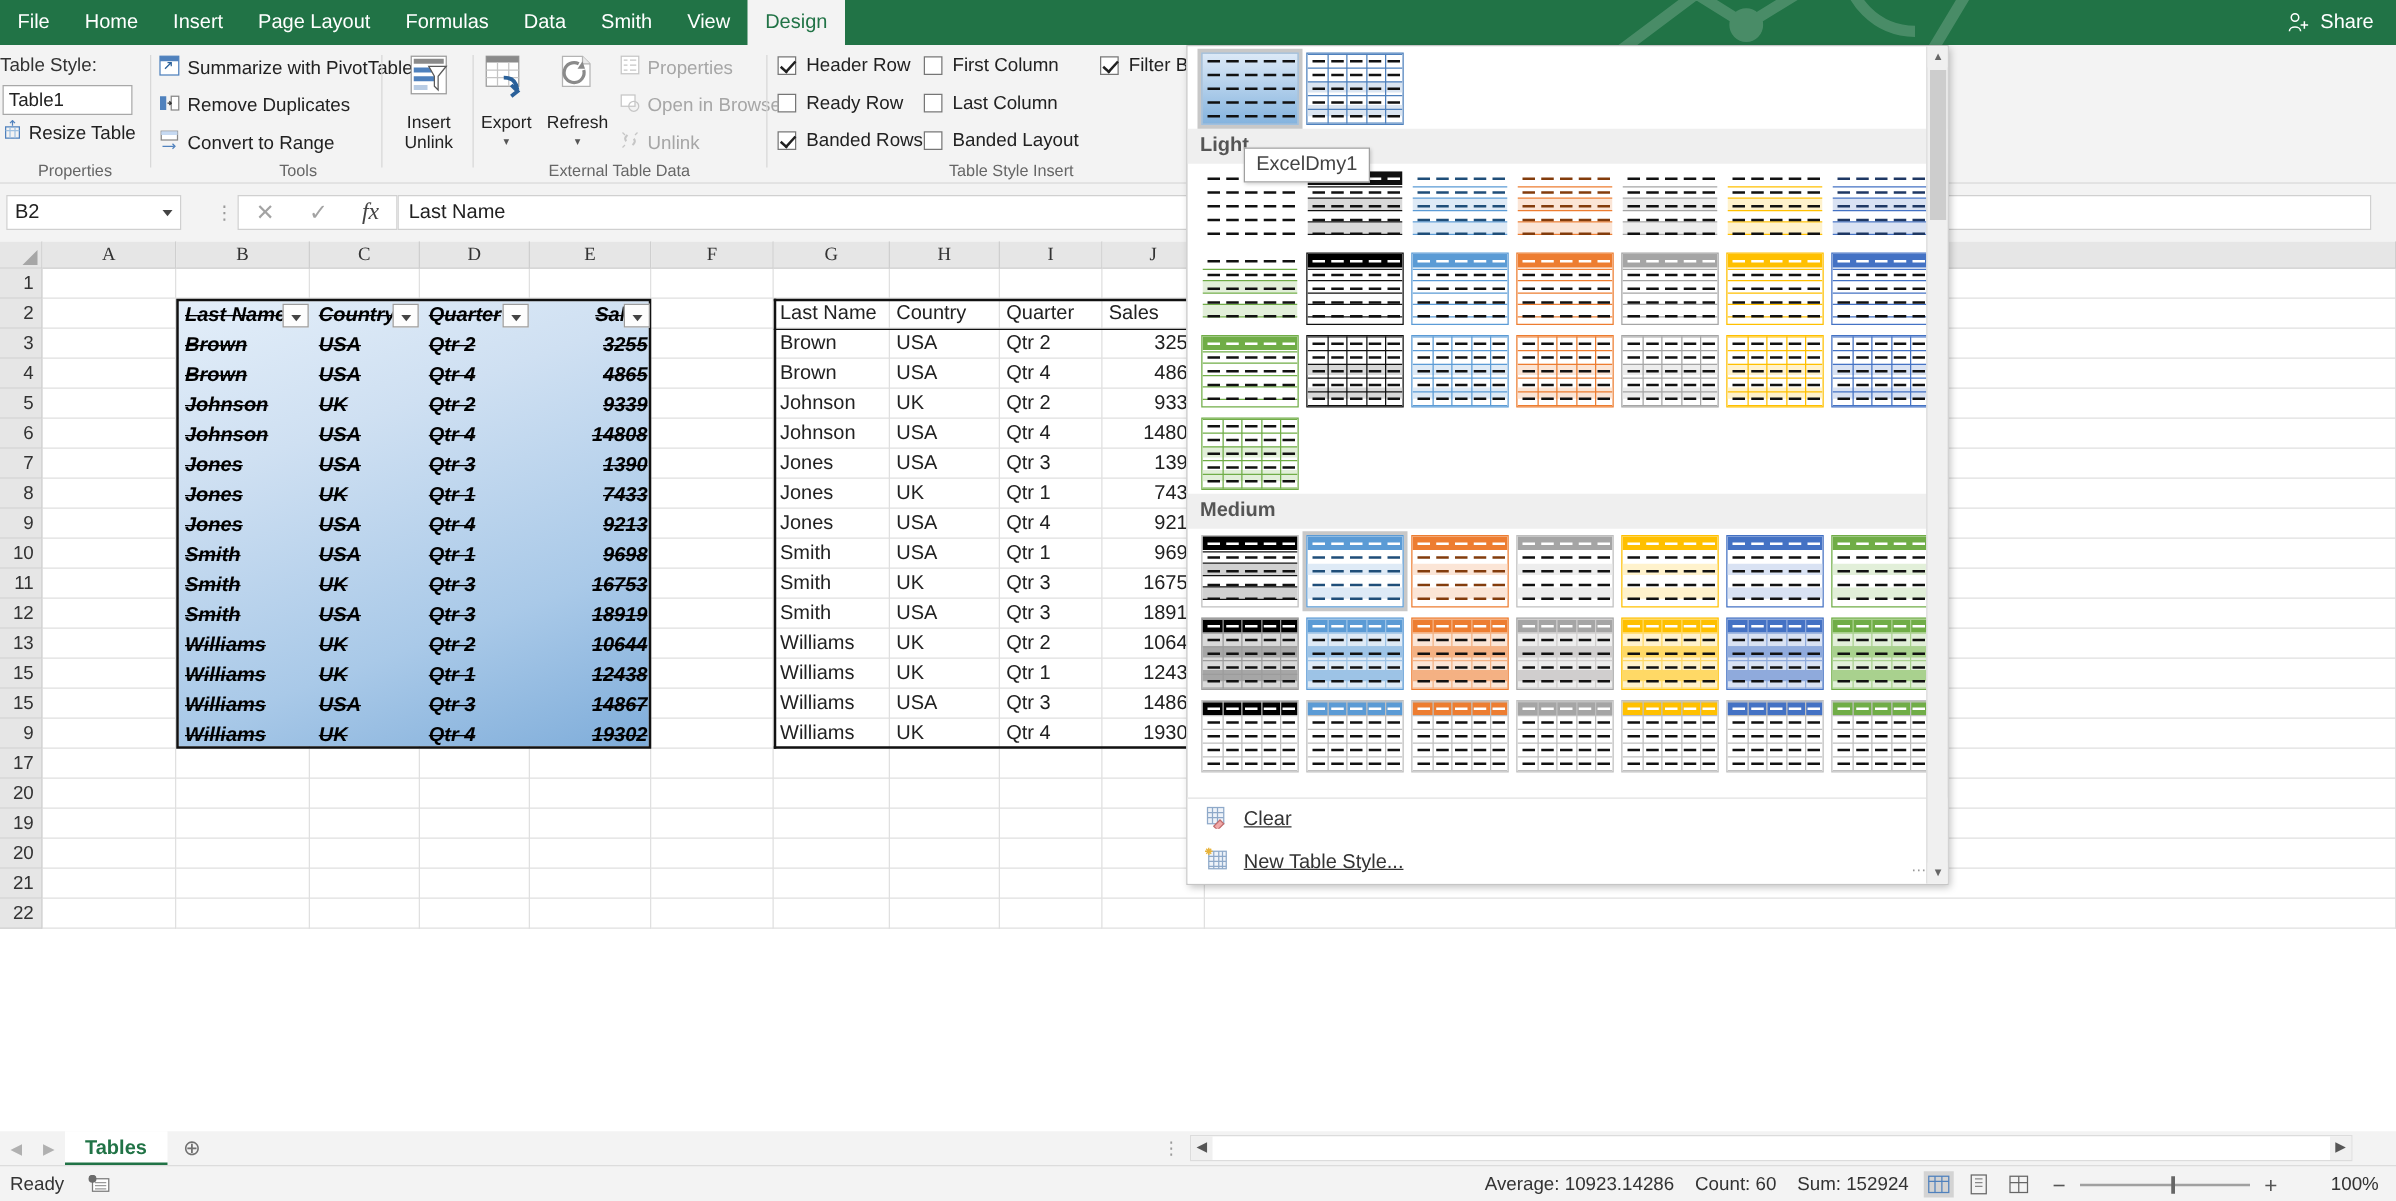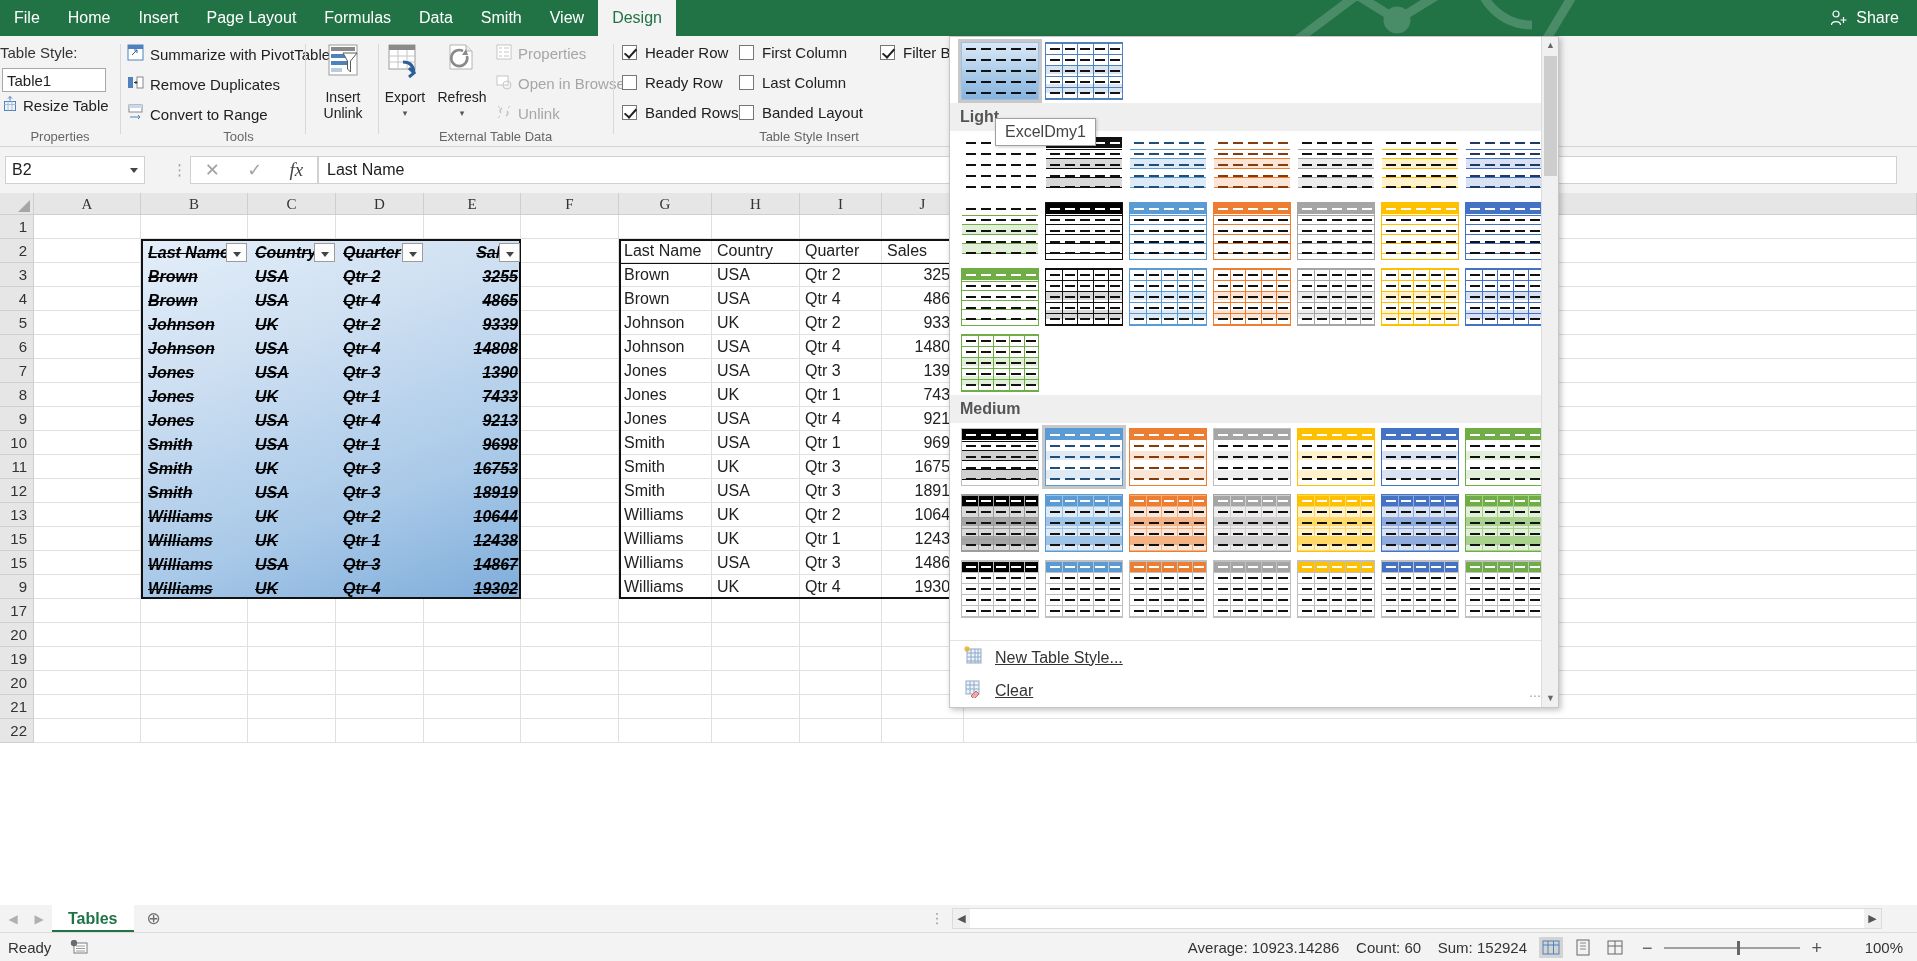--- a/index.html
+++ b/index.html
@@ -2516,36 +2516,36 @@
           <div class="dash" style="left: 49px; top: 48.5px; width: 10px;"></div>
           <div class="dash" style="left: 64px; top: 48.5px; width: 10px;"></div>
         </div>
       </div>
     </div>
 
   <div class="gbottom">
     <div class="gitem">
       <span>
         <svg width="19" height="19" viewBox="0 0 19 19">
+            <rect x="2" y="2" width="13" height="13" fill="#eef3f9" stroke="#8ea9c9"></rect>
+            <path d="M2 6 h13 M2 10 h13 M6 2 v13 M10 2 v13" stroke="#8ea9c9"></path>
+            <path d="M7 17 l5-5 3 3 -5 5 z" fill="#f0a8a8" stroke="#c06c6c"></path>
+          </svg>
+      </span>
+      <u>Clear</u>
+    </div>
+    <div class="gitem">
+      <span>
+        <svg width="19" height="19" viewBox="0 0 19 19">
             <rect x="3" y="3" width="14" height="14" fill="#eef3f9" stroke="#8ea9c9"></rect>
             <path d="M3 7 h14 M3 11 h14 M3 15 h14 M7 3 v14 M11 3 v14 M14 3 v14" stroke="#8ea9c9"></path>
             <path d="M1 1 l4 4 M5 1 l-4 4 M3 0 v6 M0 3 h6" stroke="#e8b33a" stroke-width="1.1"></path>
           </svg>
       </span>
       <u>New Table Style...</u>
-    </div>
-    <div class="gitem">
-      <span>
-        <svg width="19" height="19" viewBox="0 0 19 19">
-            <rect x="2" y="2" width="13" height="13" fill="#eef3f9" stroke="#8ea9c9"></rect>
-            <path d="M2 6 h13 M2 10 h13 M6 2 v13 M10 2 v13" stroke="#8ea9c9"></path>
-            <path d="M7 17 l5-5 3 3 -5 5 z" fill="#f0a8a8" stroke="#c06c6c"></path>
-          </svg>
-      </span>
-      <u>Clear</u>
     </div>
     <div class="gripdots">⋯</div>
   </div>
 
   <div class="gscroll">
     <div class="up">▲</div>
     <div class="thumb"></div>
     <div class="dn">▼</div>
   </div>
 </div>

